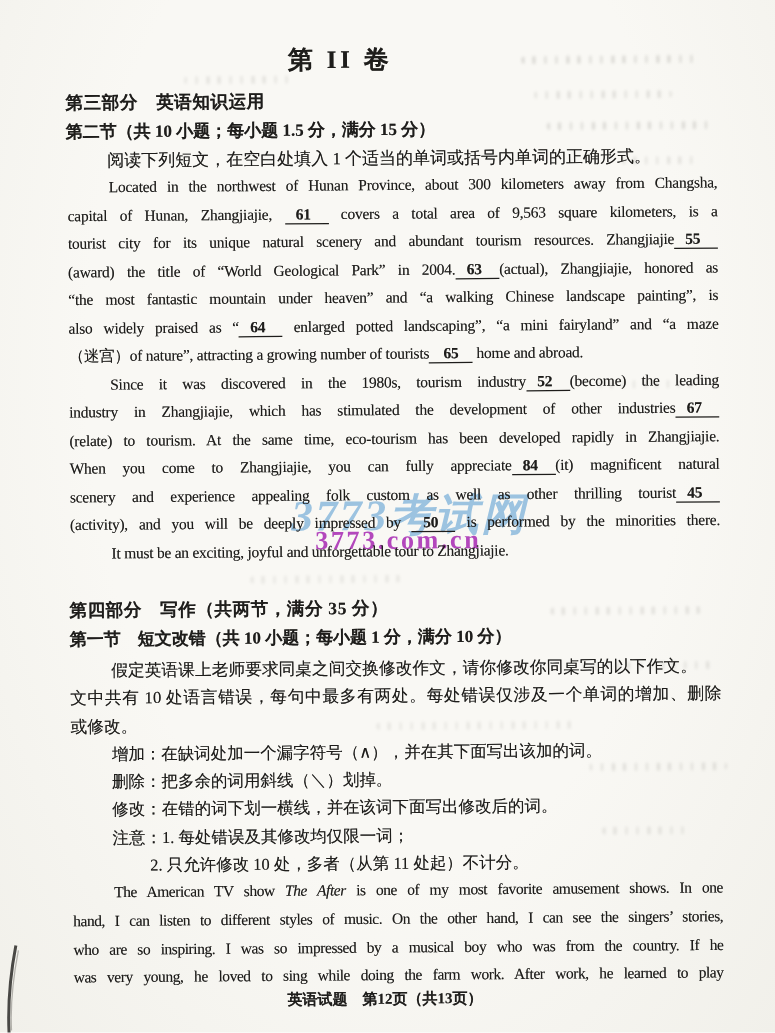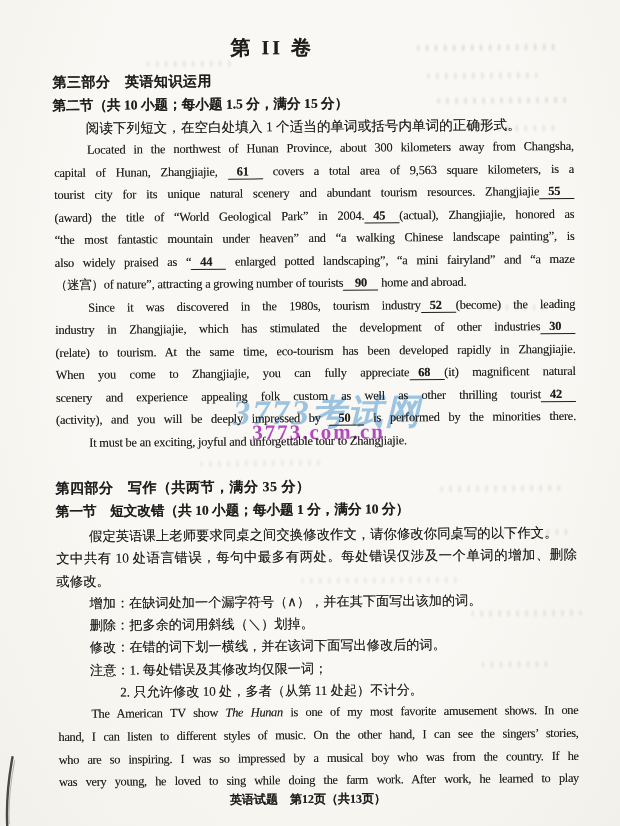--- a/index.html
+++ b/index.html
@@ -52,50 +52,50 @@
   <div class="txt" id="title">第 II 卷</div>
 
   <div class="txt" id="p3h">第三部分　英语知识运用</div>
   <div class="txt" id="p3s">第二节（共 10 小题；每小题 1.5 分，满分 15 分）</div>
   <div class="txt" id="p3i">阅读下列短文，在空白处填入 1 个适当的单词或括号内单词的正确形式。</div>
 
   <div class="txt" id="passage">
       <div class="line ind just">Located in the northwest of Hunan Province, about 300 kilometers away from Changsha,</div>
       <div class="line just">capital of Hunan, Zhangjiajie, <span class="blank">61</span> covers a total area of 9,563 square kilometers, is a</div>
       <div class="line just">tourist city for its unique natural scenery and abundant tourism resources. Zhangjiajie<span class="blank">55</span></div>
-      <div class="line just">(award) the title of “World Geological Park” in 2004.<span class="blank">45</span>(actual), Zhangjiajie, honored as</div>
+      <div class="line just">(award) the title of “World Geological Park” in 2004.<span class="blank">63</span>(actual), Zhangjiajie, honored as</div>
       <div class="line just">“the most fantastic mountain under heaven” and “a walking Chinese landscape painting”, is</div>
-      <div class="line just">also widely praised as “<span class="blank">44</span> enlarged potted landscaping”, “a mini fairyland” and “a maze</div>
-      <div class="line">（迷宫）of nature”, attracting a growing number of tourists<span class="blank">90</span> home and abroad.</div>
+      <div class="line just">also widely praised as “<span class="blank">64</span> enlarged potted landscaping”, “a mini fairyland” and “a maze</div>
+      <div class="line">（迷宫）of nature”, attracting a growing number of tourists<span class="blank">65</span> home and abroad.</div>
       <div class="line ind just">Since it was discovered in the 1980s, tourism industry<span class="blank">52</span>(become) the leading</div>
-      <div class="line just">industry in Zhangjiajie, which has stimulated the development of other industries<span class="blank">30</span></div>
+      <div class="line just">industry in Zhangjiajie, which has stimulated the development of other industries<span class="blank">67</span></div>
       <div class="line just">(relate) to tourism. At the same time, eco-tourism has been developed rapidly in Zhangjiajie.</div>
-      <div class="line just">When you come to Zhangjiajie, you can fully appreciate<span class="blank">68</span>(it) magnificent natural</div>
-      <div class="line just">scenery and experience appealing folk custom as well as other thrilling tourist<span class="blank">42</span></div>
+      <div class="line just">When you come to Zhangjiajie, you can fully appreciate<span class="blank">84</span>(it) magnificent natural</div>
+      <div class="line just">scenery and experience appealing folk custom as well as other thrilling tourist<span class="blank">45</span></div>
       <div class="line just">(activity), and you will be deeply impressed by <span class="blank">50</span> is performed by the minorities there.</div>
       <div class="line ind">It must be an exciting, joyful and unforgettable tour to Zhangjiajie.</div>
     </div>
 
   <div class="txt" id="p4h">第四部分　写作（共两节，满分 35 分）</div>
   <div class="txt" id="p4s">第一节　短文改错（共 10 小题；每小题 1 分，满分 10 分）</div>
 
   <div class="txt" id="intro">
       <div class="line ind">假定英语课上老师要求同桌之间交换修改作文，请你修改你同桌写的以下作文。</div>
       <div class="line just">文中共有 10 处语言错误，每句中最多有两处。每处错误仅涉及一个单词的增加、删除</div>
       <div class="line">或修改。</div>
     </div>
   <div class="txt" id="rules">
       <div class="line">增加：在缺词处加一个漏字符号（∧），并在其下面写出该加的词。</div>
       <div class="line">删除：把多余的词用斜线（＼）划掉。</div>
       <div class="line">修改：在错的词下划一横线，并在该词下面写出修改后的词。</div>
       <div class="line">注意：1. 每处错误及其修改均仅限一词；</div>
       <div class="line ind2">2. 只允许修改 10 处，多者（从第 11 处起）不计分。</div>
     </div>
   <div class="txt" id="essay">
-      <div class="line ind just">The American TV show <i>The Hunan</i> is one of my most favorite amusement shows. In one</div>
+      <div class="line ind just">The American TV show <i>The After</i> is one of my most favorite amusement shows. In one</div>
       <div class="line just">hand, I can listen to different styles of music. On the other hand, I can see the singers’ stories,</div>
       <div class="line just">who are so inspiring. I was so impressed by a musical boy who was from the country. If he</div>
       <div class="line just">was very young, he loved to sing while doing the farm work. After work, he learned to play</div>
     </div>
 
   <div class="txt" id="footer">英语试题　第12页（共13页）</div>
 
   <div id="wm1">3773考试网</div>
   <div id="wm2">3773.com.cn</div>
 

